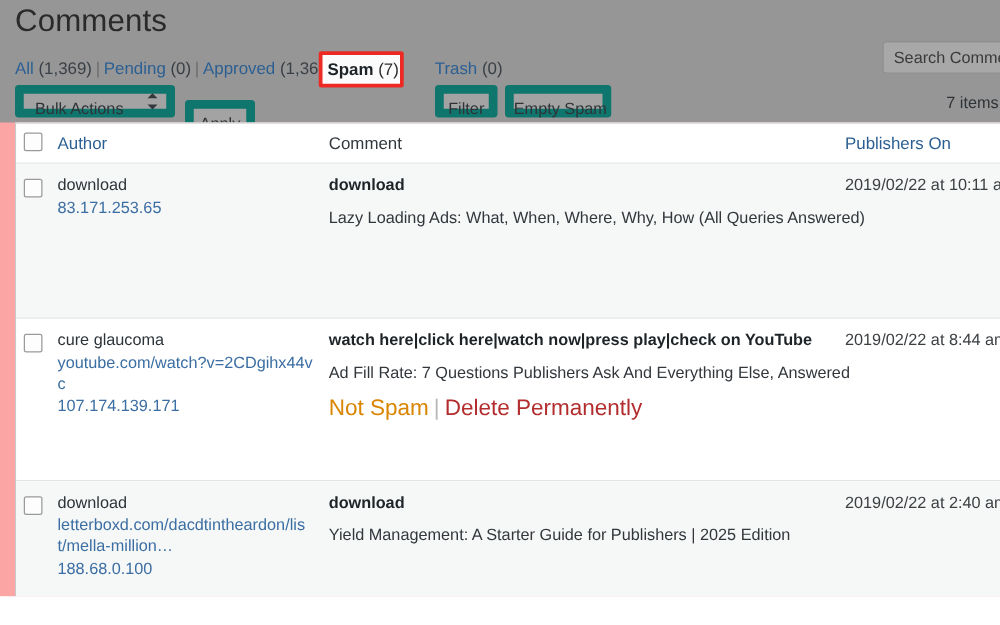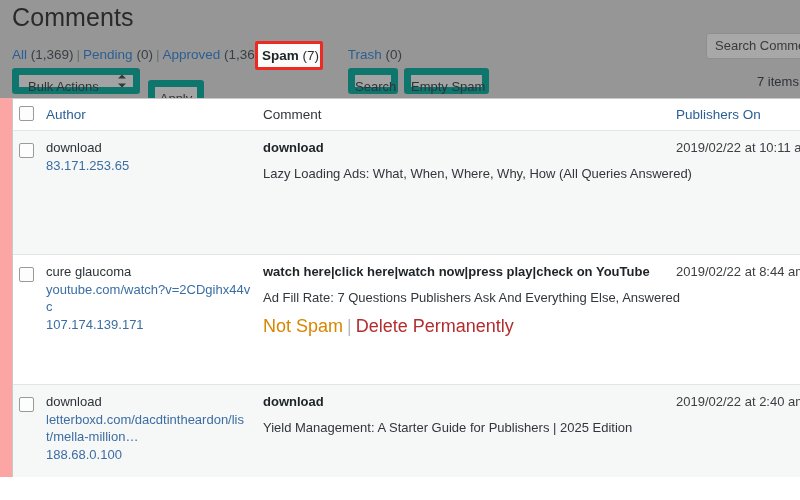--- a/index.html
+++ b/index.html
@@ -321,21 +321,21 @@
 
     <div class="tablenav">
       <div class="wp-control wp-select" id="bulk-actions">
         <span>Bulk Actions</span>
         <span class="select-arrows">
             <span class="up"></span>
             <span class="dn"></span>
           </span>
       </div>
       <div class="wp-control" id="apply-button">Apply</div>
-      <div class="wp-control" id="filter-button">Search</div>
+      <div class="wp-control" id="filter-button">Filter</div>
       <div class="wp-control" id="empty-spam-button">Empty Spam</div>
     </div>
 
     <div class="search-box" placeholder="Search Comments">Search Comments</div>
 
     <div class="items-count">7 items</div>
   </div>
 
   <div class="wp-table">
 

